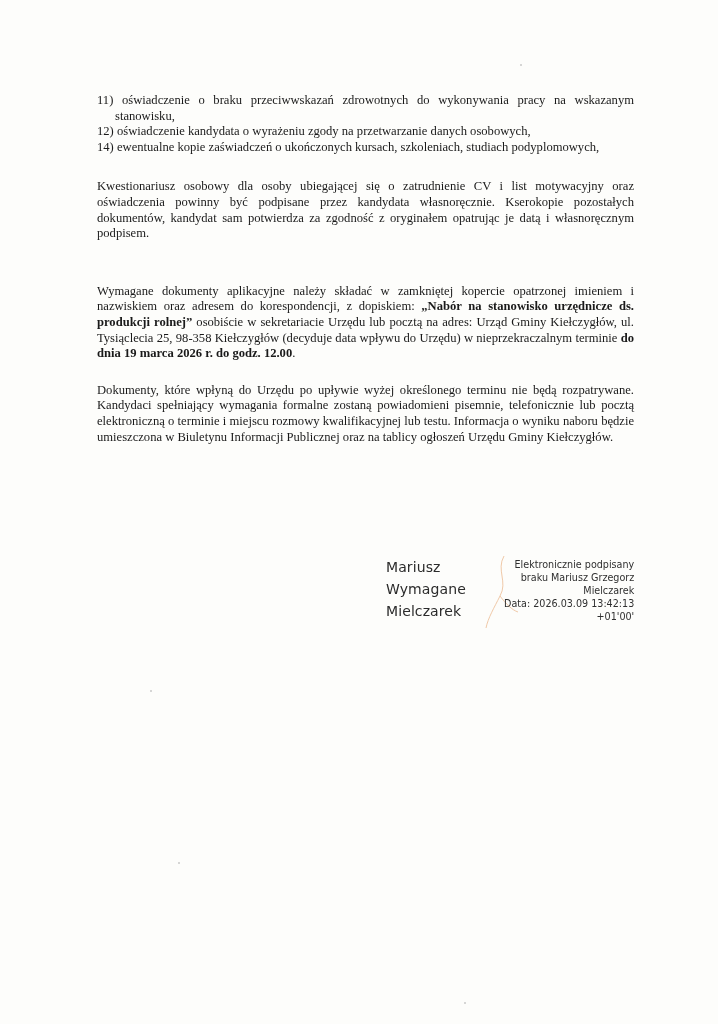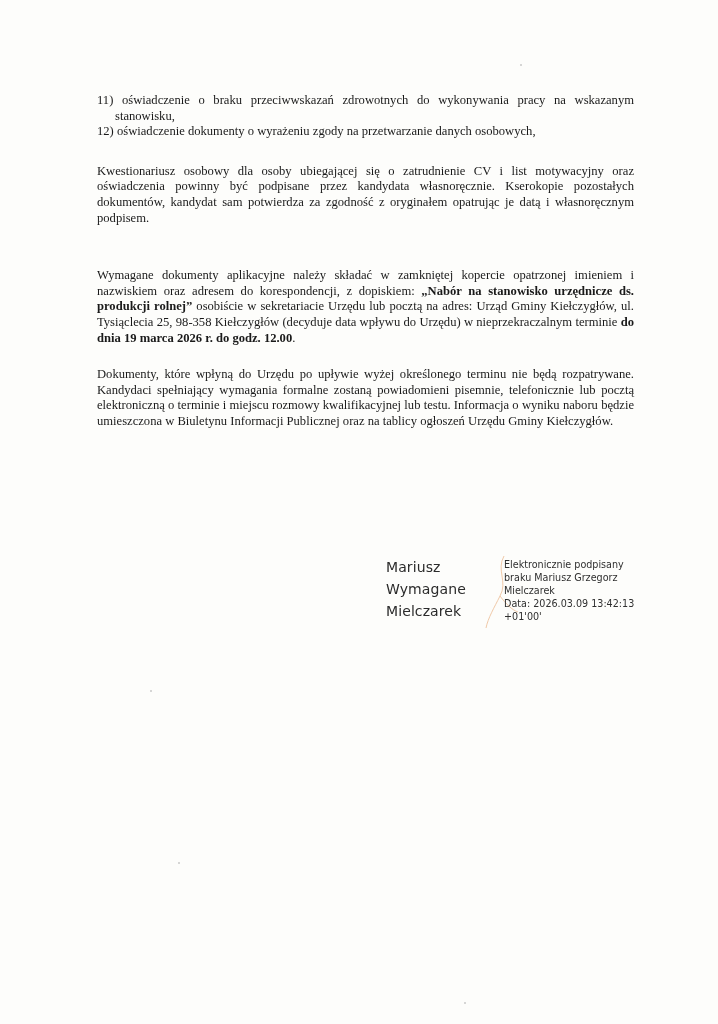--- a/index.html
+++ b/index.html
@@ -86,38 +86,40 @@
       height: 80px;
     }
     .sig-details {
       position: absolute;
       left: 118px;
       top: 2px;
       font-family: "DejaVu Sans", "Liberation Sans", sans-serif;
       font-size: 9.6px;
       line-height: 13px;
       color: #2f2f2f;
+      text-align: right;
     }
     .speck {
       position: absolute;
       width: 2px; height: 2px;
       background: #c9c9c9;
       border-radius: 1px;
     }
   </style>
 </head>
 <body>
 
 <div class="page">
 
   <div class="content">
 
     <ul class="list">
       <li class="list-item"><span class="num">11)</span> <span>oświadczenie o braku przeciwwskazań zdrowotnych do wykonywania pracy na wskazanym stanowisku,</span></li>
-      <li class="list-item"><span class="num">12)</span> <span>oświadczenie dokumenty o wyrażeniu zgody na przetwarzanie danych osobowych,</span></li>
+      <li class="list-item"><span class="num">12)</span> <span>oświadczenie kandydata o wyrażeniu zgody na przetwarzanie danych osobowych,</span></li>
+      <li class="list-item"><span class="num">14)</span> <span>ewentualne kopie zaświadczeń o ukończonych kursach, szkoleniach, studiach podyplomowych,</span></li>
     </ul>
 
     <div class="gap-lg"></div>
 
     <p class="para">Kwestionariusz osobowy dla osoby ubiegającej się o zatrudnienie CV i list motywacyjny oraz oświadczenia powinny być podpisane przez kandydata własnoręcznie. Kserokopie pozostałych dokumentów, kandydat sam potwierdza za zgodność z oryginałem opatrując je datą i własnoręcznym podpisem.</p>
 
     <div class="gap-md"></div>
 
 
     <div class="gap-md"></div>

